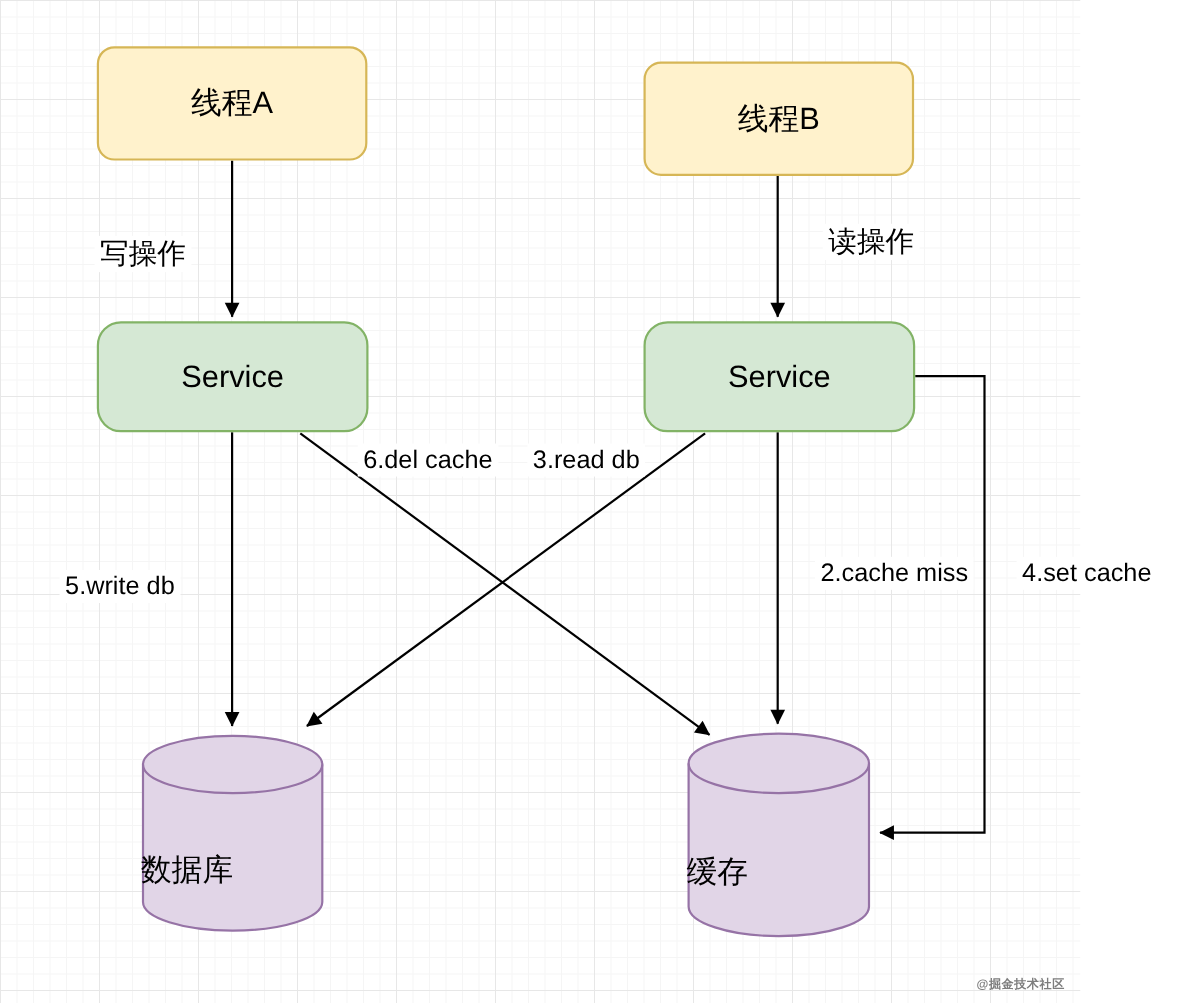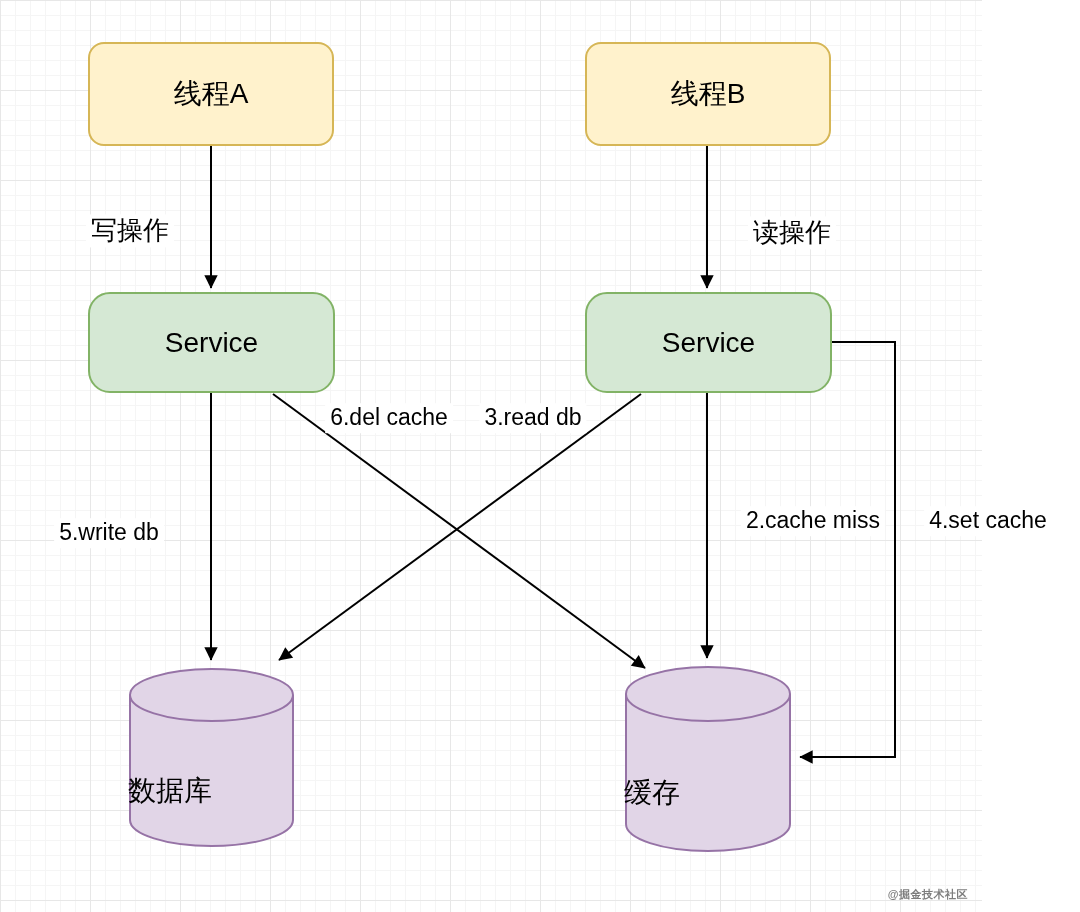--- a/index.html
+++ b/index.html
@@ -54,21 +54,21 @@
     border-radius: 16px;
   }
   .node.service {
     width: 247px;
     height: 101px;
     background: #D5E8D4;
     border-color: #82B366;
     border-radius: 22px;
   }
   #node-thread-a { left: 88px;  top: 42px; }
-  #node-thread-b { left: 585px; top: 42px; }
+  #node-thread-b { left: 585px; top: 56px; }
   #node-service-a { left: 88px;  top: 292px; }
   #node-service-b { left: 585px; top: 292px; }
   .cylinder {
     position: absolute;
   }
   #node-database { left: 128px; top: 665px; width: 167px; height: 185px; }
   #node-cache    { left: 624px; top: 663px; width: 168px; height: 192px; }
   .cylinder svg { display: block; }
   .cylinder .cyl-label {
     position: absolute;
@@ -85,21 +85,21 @@
     transform: translate(-50%, -50%);
     font-size: 23px;
     color: #000000;
     background: #ffffff;
     padding: 1px 5px;
     white-space: nowrap;
     line-height: 1.2;
   }
   .elabel.cjk { font-size: 26px; }
   #elabel-write-op   { left: 130px; top: 231px; }
-  #elabel-read-op    { left: 792px; top: 233px; }
+  #elabel-read-op    { left: 792px; top: 220px; }
   #elabel-del-cache  { left: 389px; top: 418px; }
   #elabel-read-db    { left: 533px; top: 418px; }
   #elabel-write-db   { left: 109px; top: 533px; }
   #elabel-cache-miss { left: 813px; top: 521px; }
   #elabel-set-cache  { left: 988px; top: 521px; }
   .watermark {
     position: absolute;
     right: 14px;
     bottom: 10px;
     font-size: 11px;

